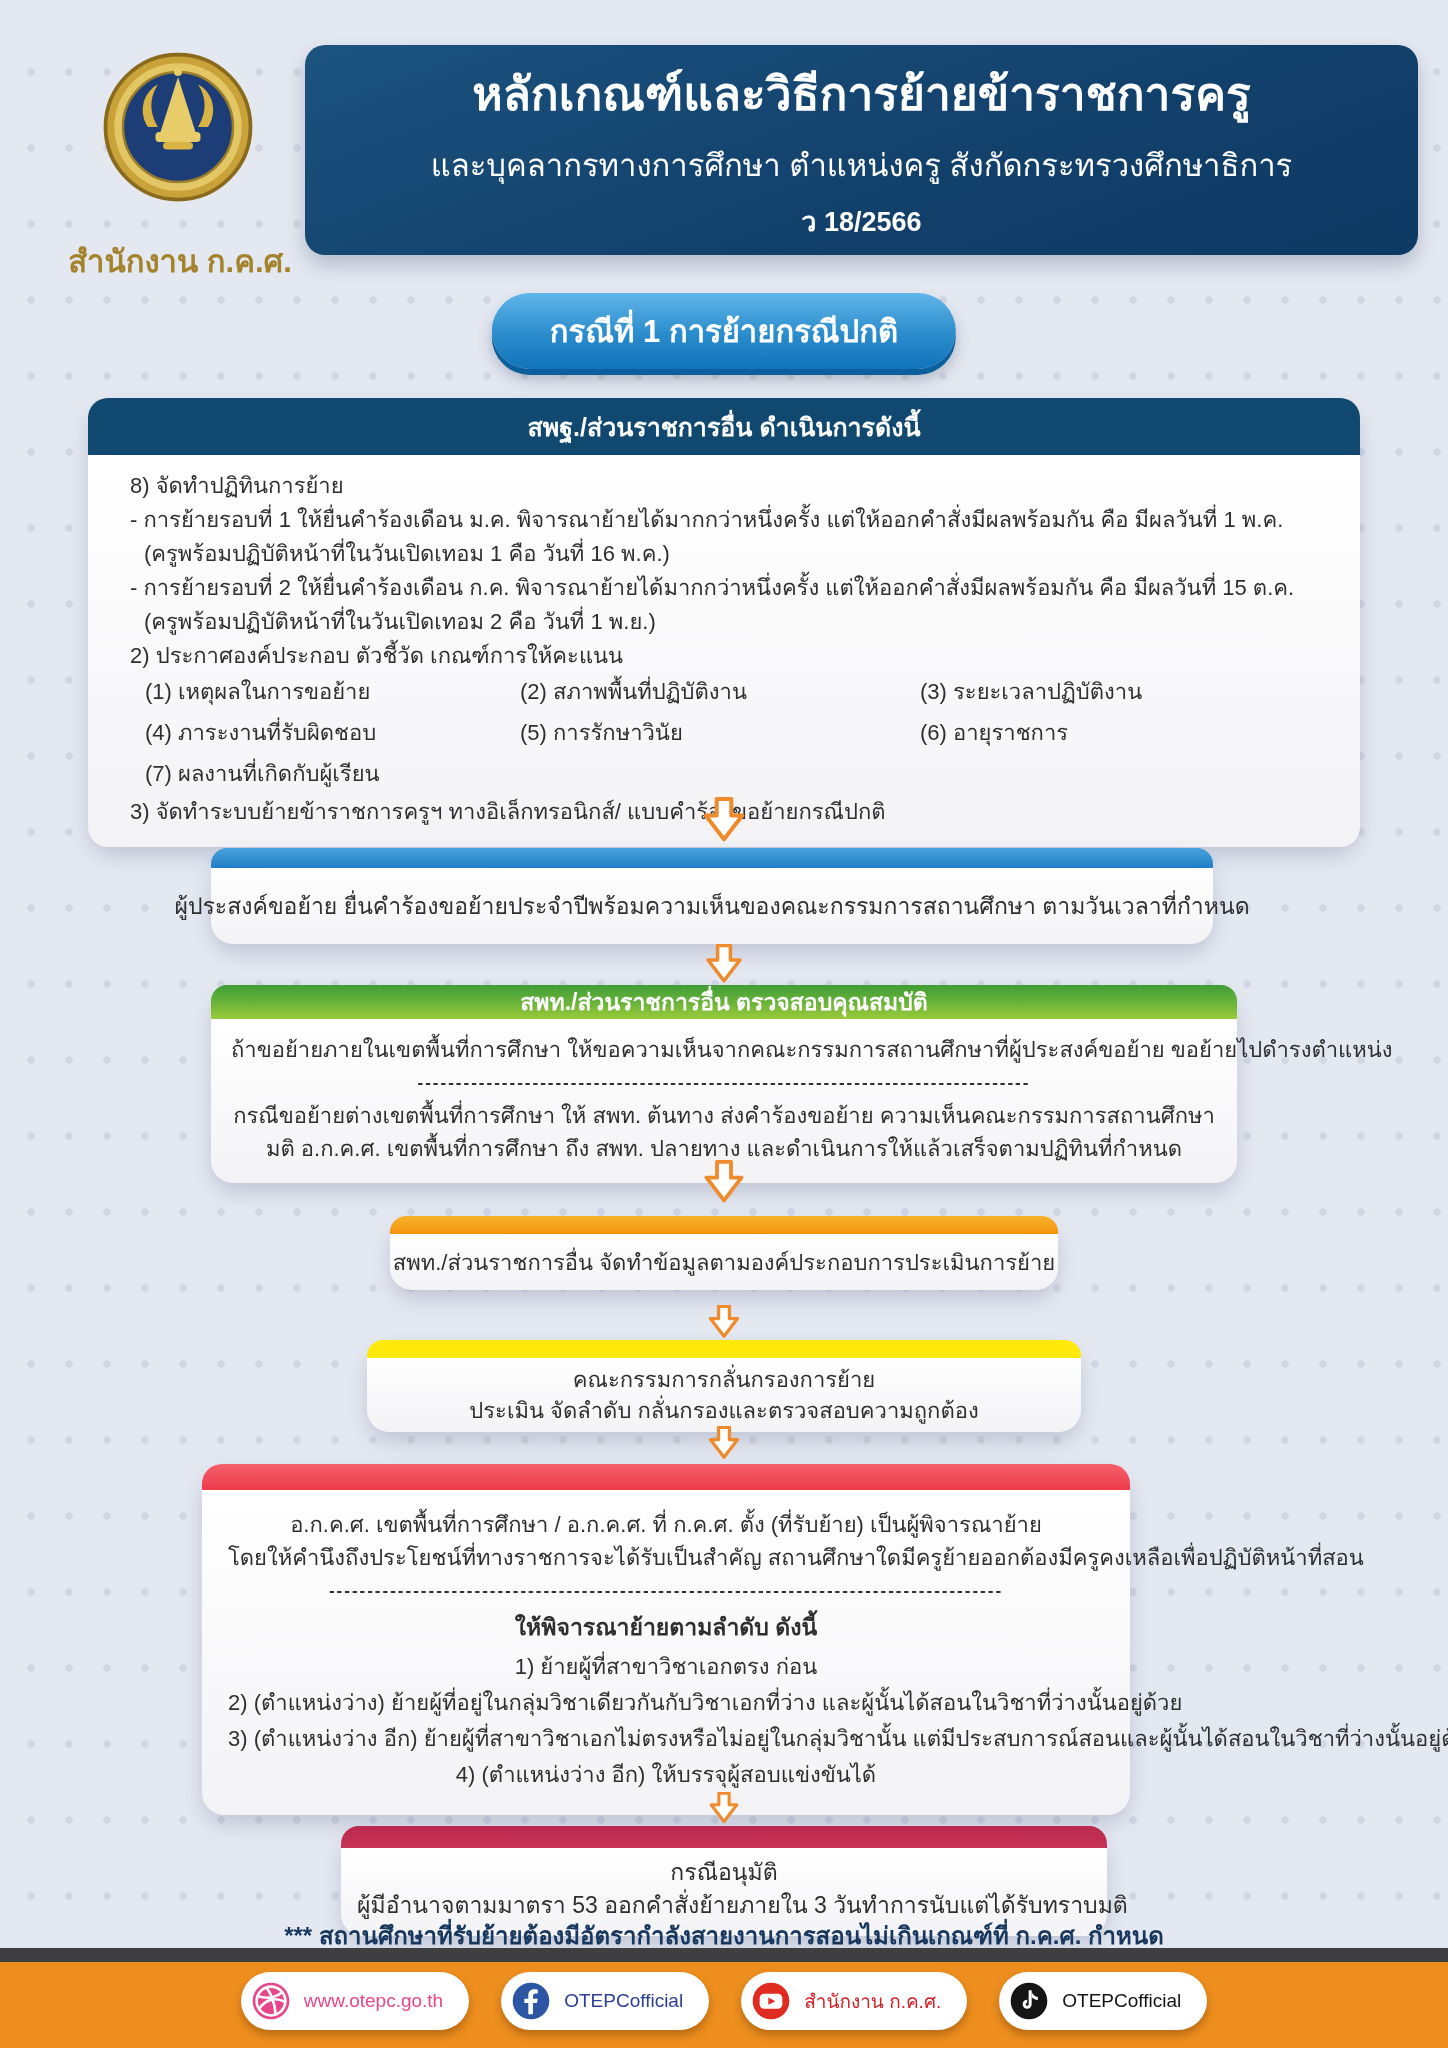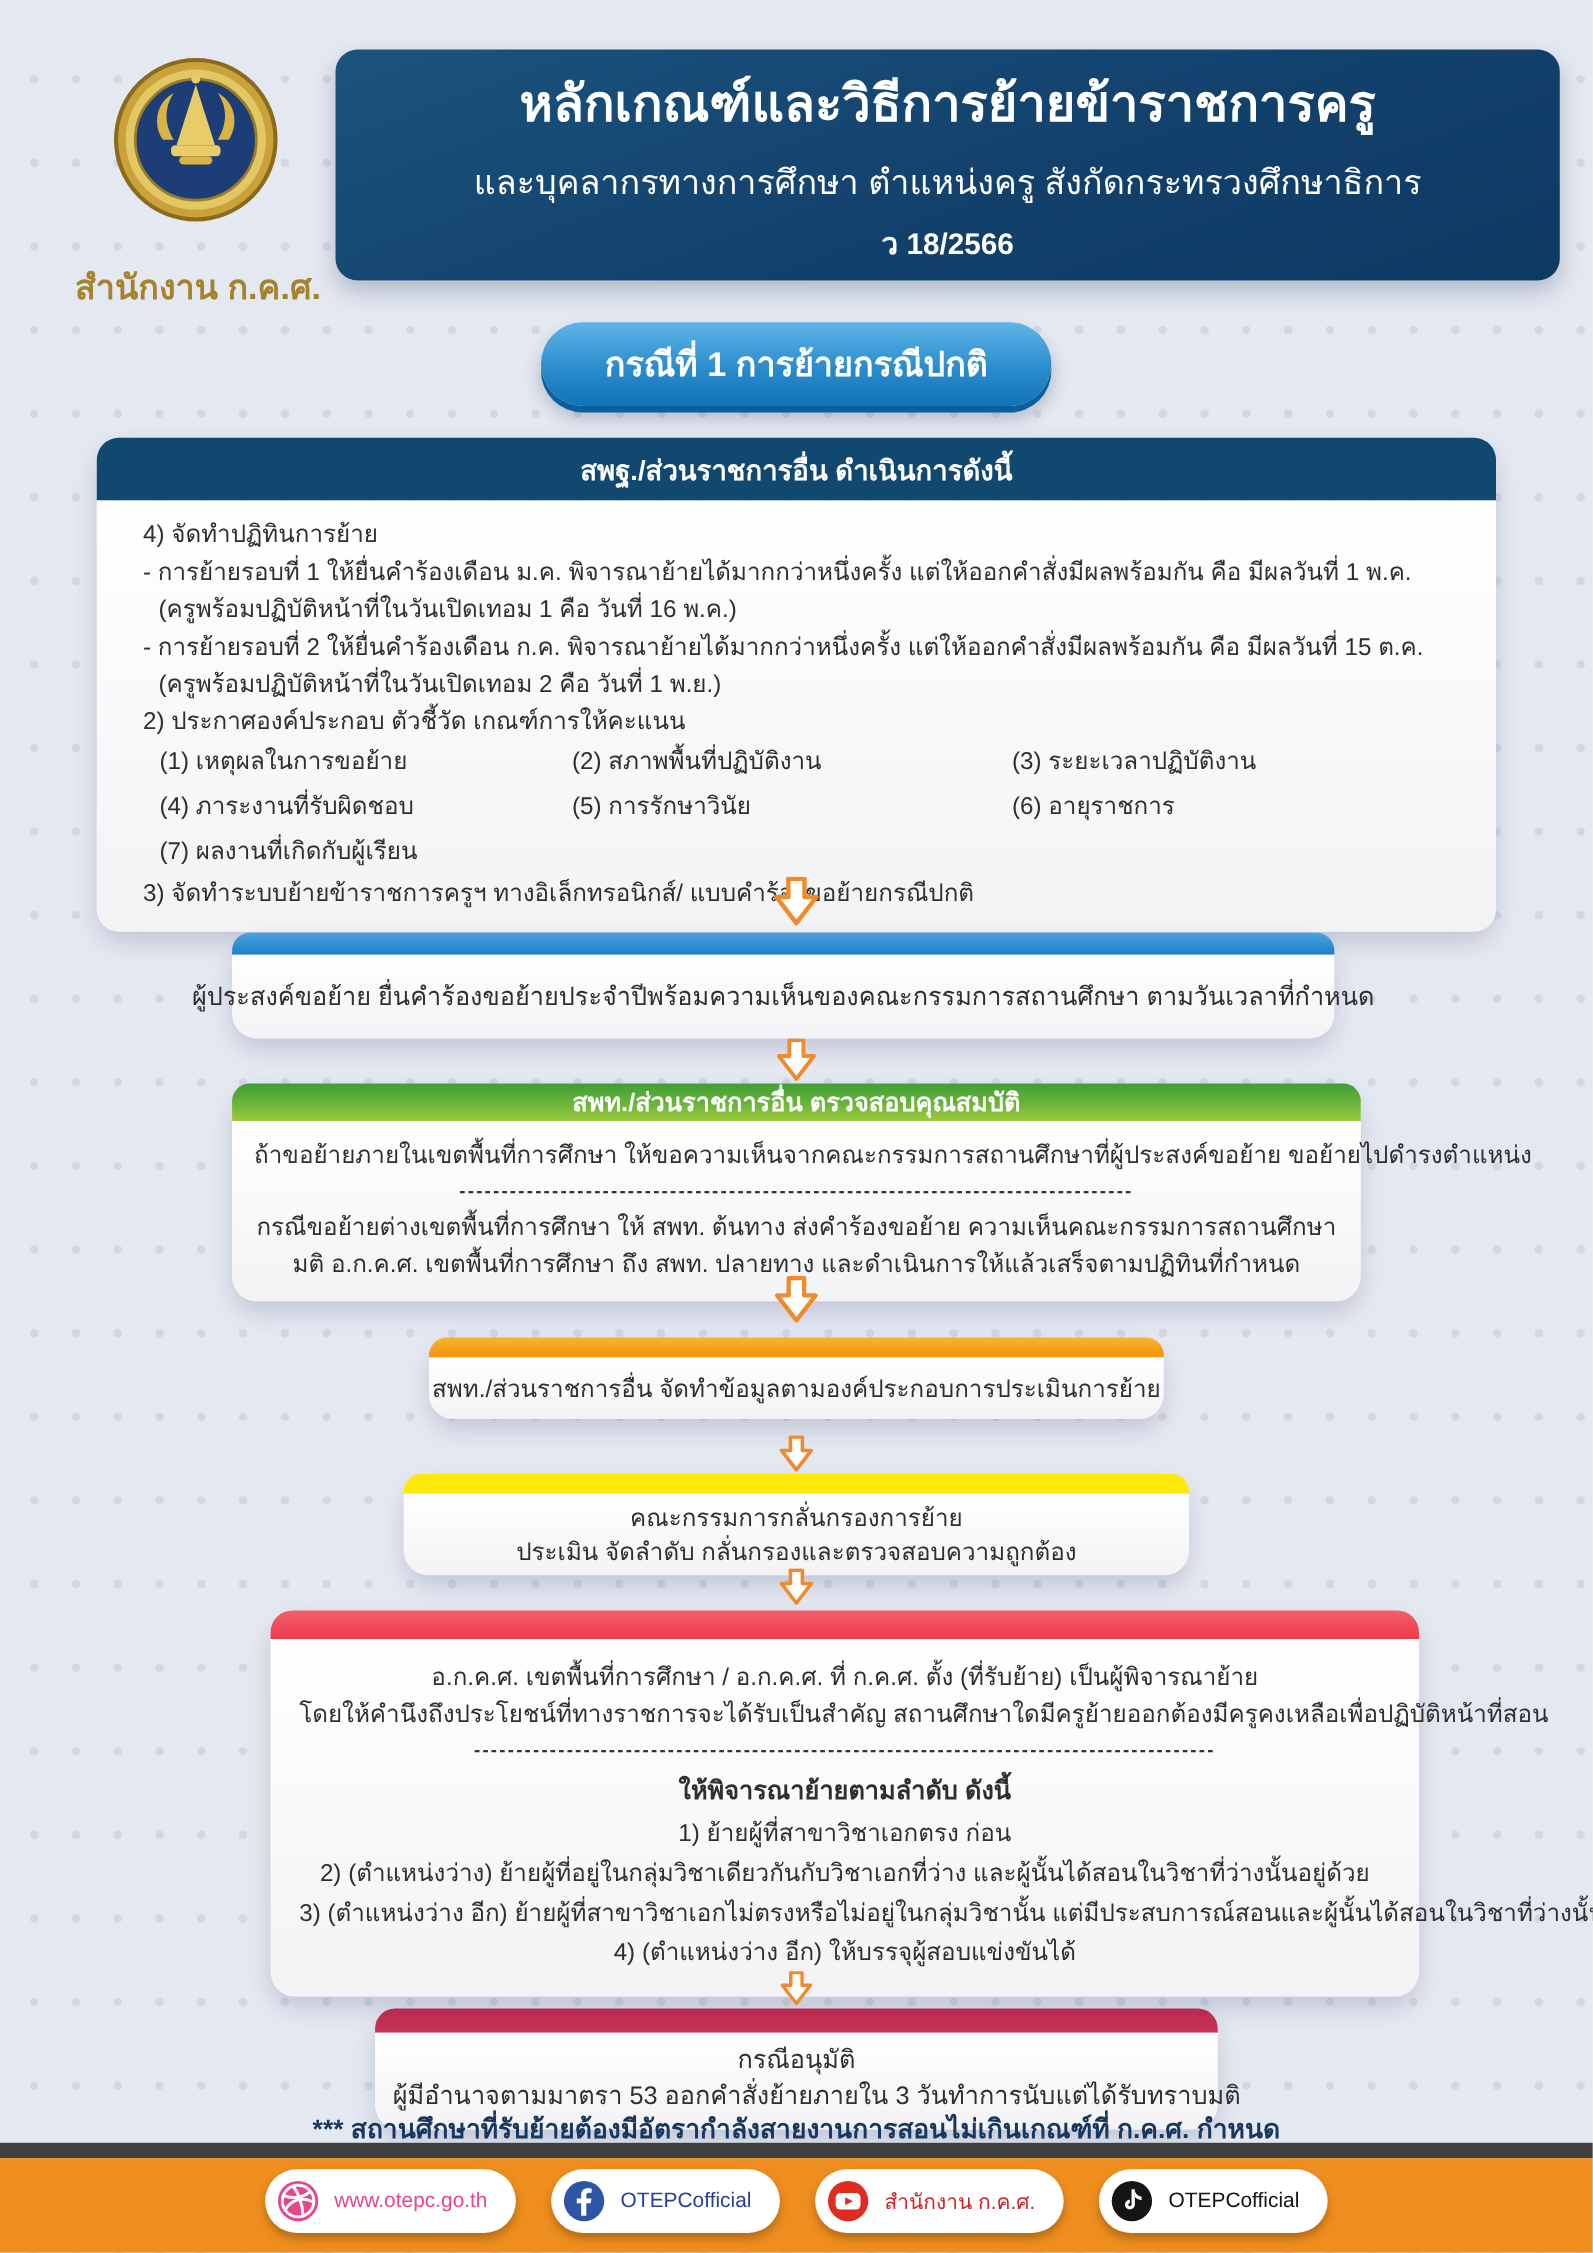--- a/index.html
+++ b/index.html
@@ -54,21 +54,21 @@
   .box3 .body{padding:14px 20px 18px 20px; font-size:22px; line-height:33px;}
   
   .box4{left:390px; top:1216px; width:668px;}
   .box4 .bar{height:18px; background:linear-gradient(180deg,#f9b32e,#f2930b);}
   .box4 .body{height:56px; display:flex; align-items:center; justify-content:center; font-size:22px;}
   
   .box5{left:367px; top:1340px; width:714px;}
   .box5 .bar{height:18px; background:#ffe90a;}
   .box5 .body{height:74px; display:flex; flex-direction:column; align-items:center; justify-content:center; font-size:22px; line-height:31px;}
   
-  .box6{left:202px; top:1464px; width:1044px;margin-left:44px;}
+  .box6{left:202px; top:1464px; width:928px;}
   .box6 .bar{height:26px; background:linear-gradient(180deg,#f4606a,#ed3a4b); border-radius:20px 20px 0 0;}
   .box6 .body{padding:18px 26px 24px 26px; font-size:22px; line-height:33px;}
   .box6 .heading{font-weight:bold; font-size:23px; margin:4px 0 6px 0;}
   .box6 .item{margin-top:3px;}
   
   .box7{left:341px; top:1826px; width:766px;}
   .box7 .bar{height:22px; background:linear-gradient(180deg,#bb2950,#c73354); border-radius:18px 18px 0 0;}
   .box7 .body{padding:8px 16px 14px 16px; font-size:23px; line-height:33px;}
   
   .footnote{position:absolute; left:0; top:1916px; width:100%; text-align:center;
@@ -106,21 +106,21 @@
     <div class="t1">หลักเกณฑ์และวิธีการย้ายข้าราชการครู</div>
     <div class="t2">และบุคลากรทางการศึกษา ตำแหน่งครู สังกัดกระทรวงศึกษาธิการ</div>
     <div class="t3">ว 18/2566</div>
   </div>
 
   <div class="case-pill">กรณีที่ 1 การย้ายกรณีปกติ</div>
 
   <div class="fbox box1">
     <div class="hdr nw">สพฐ./ส่วนราชการอื่น ดำเนินการดังนี้</div>
     <div class="body">
-      <div class="nw">4) จัดทำปฏิทินการย้าย</div>
+      <div class="nw">8) จัดทำปฏิทินการย้าย</div>
       <div class="nw">- การย้ายรอบที่ 1 ให้ยื่นคำร้องเดือน ม.ค. พิจารณาย้ายได้มากกว่าหนึ่งครั้ง แต่ให้ออกคำสั่งมีผลพร้อมกัน คือ มีผลวันที่ 1 พ.ค.</div>
       <div class="nw ind">(ครูพร้อมปฏิบัติหน้าที่ในวันเปิดเทอม 1 คือ วันที่ 16 พ.ค.)</div>
       <div class="nw">- การย้ายรอบที่ 2 ให้ยื่นคำร้องเดือน ก.ค. พิจารณาย้ายได้มากกว่าหนึ่งครั้ง แต่ให้ออกคำสั่งมีผลพร้อมกัน คือ มีผลวันที่ 15 ต.ค.</div>
       <div class="nw ind">(ครูพร้อมปฏิบัติหน้าที่ในวันเปิดเทอม 2 คือ วันที่ 1 พ.ย.)</div>
       <div class="nw">2) ประกาศองค์ประกอบ ตัวชี้วัด เกณฑ์การให้คะแนน</div>
       <div class="crit-grid">
         <div class="nw">(1) เหตุผลในการขอย้าย</div>
         <div class="nw">(2) สภาพพื้นที่ปฏิบัติงาน</div>
         <div class="nw">(3) ระยะเวลาปฏิบัติงาน</div>
         <div class="nw">(4) ภาระงานที่รับผิดชอบ</div>

